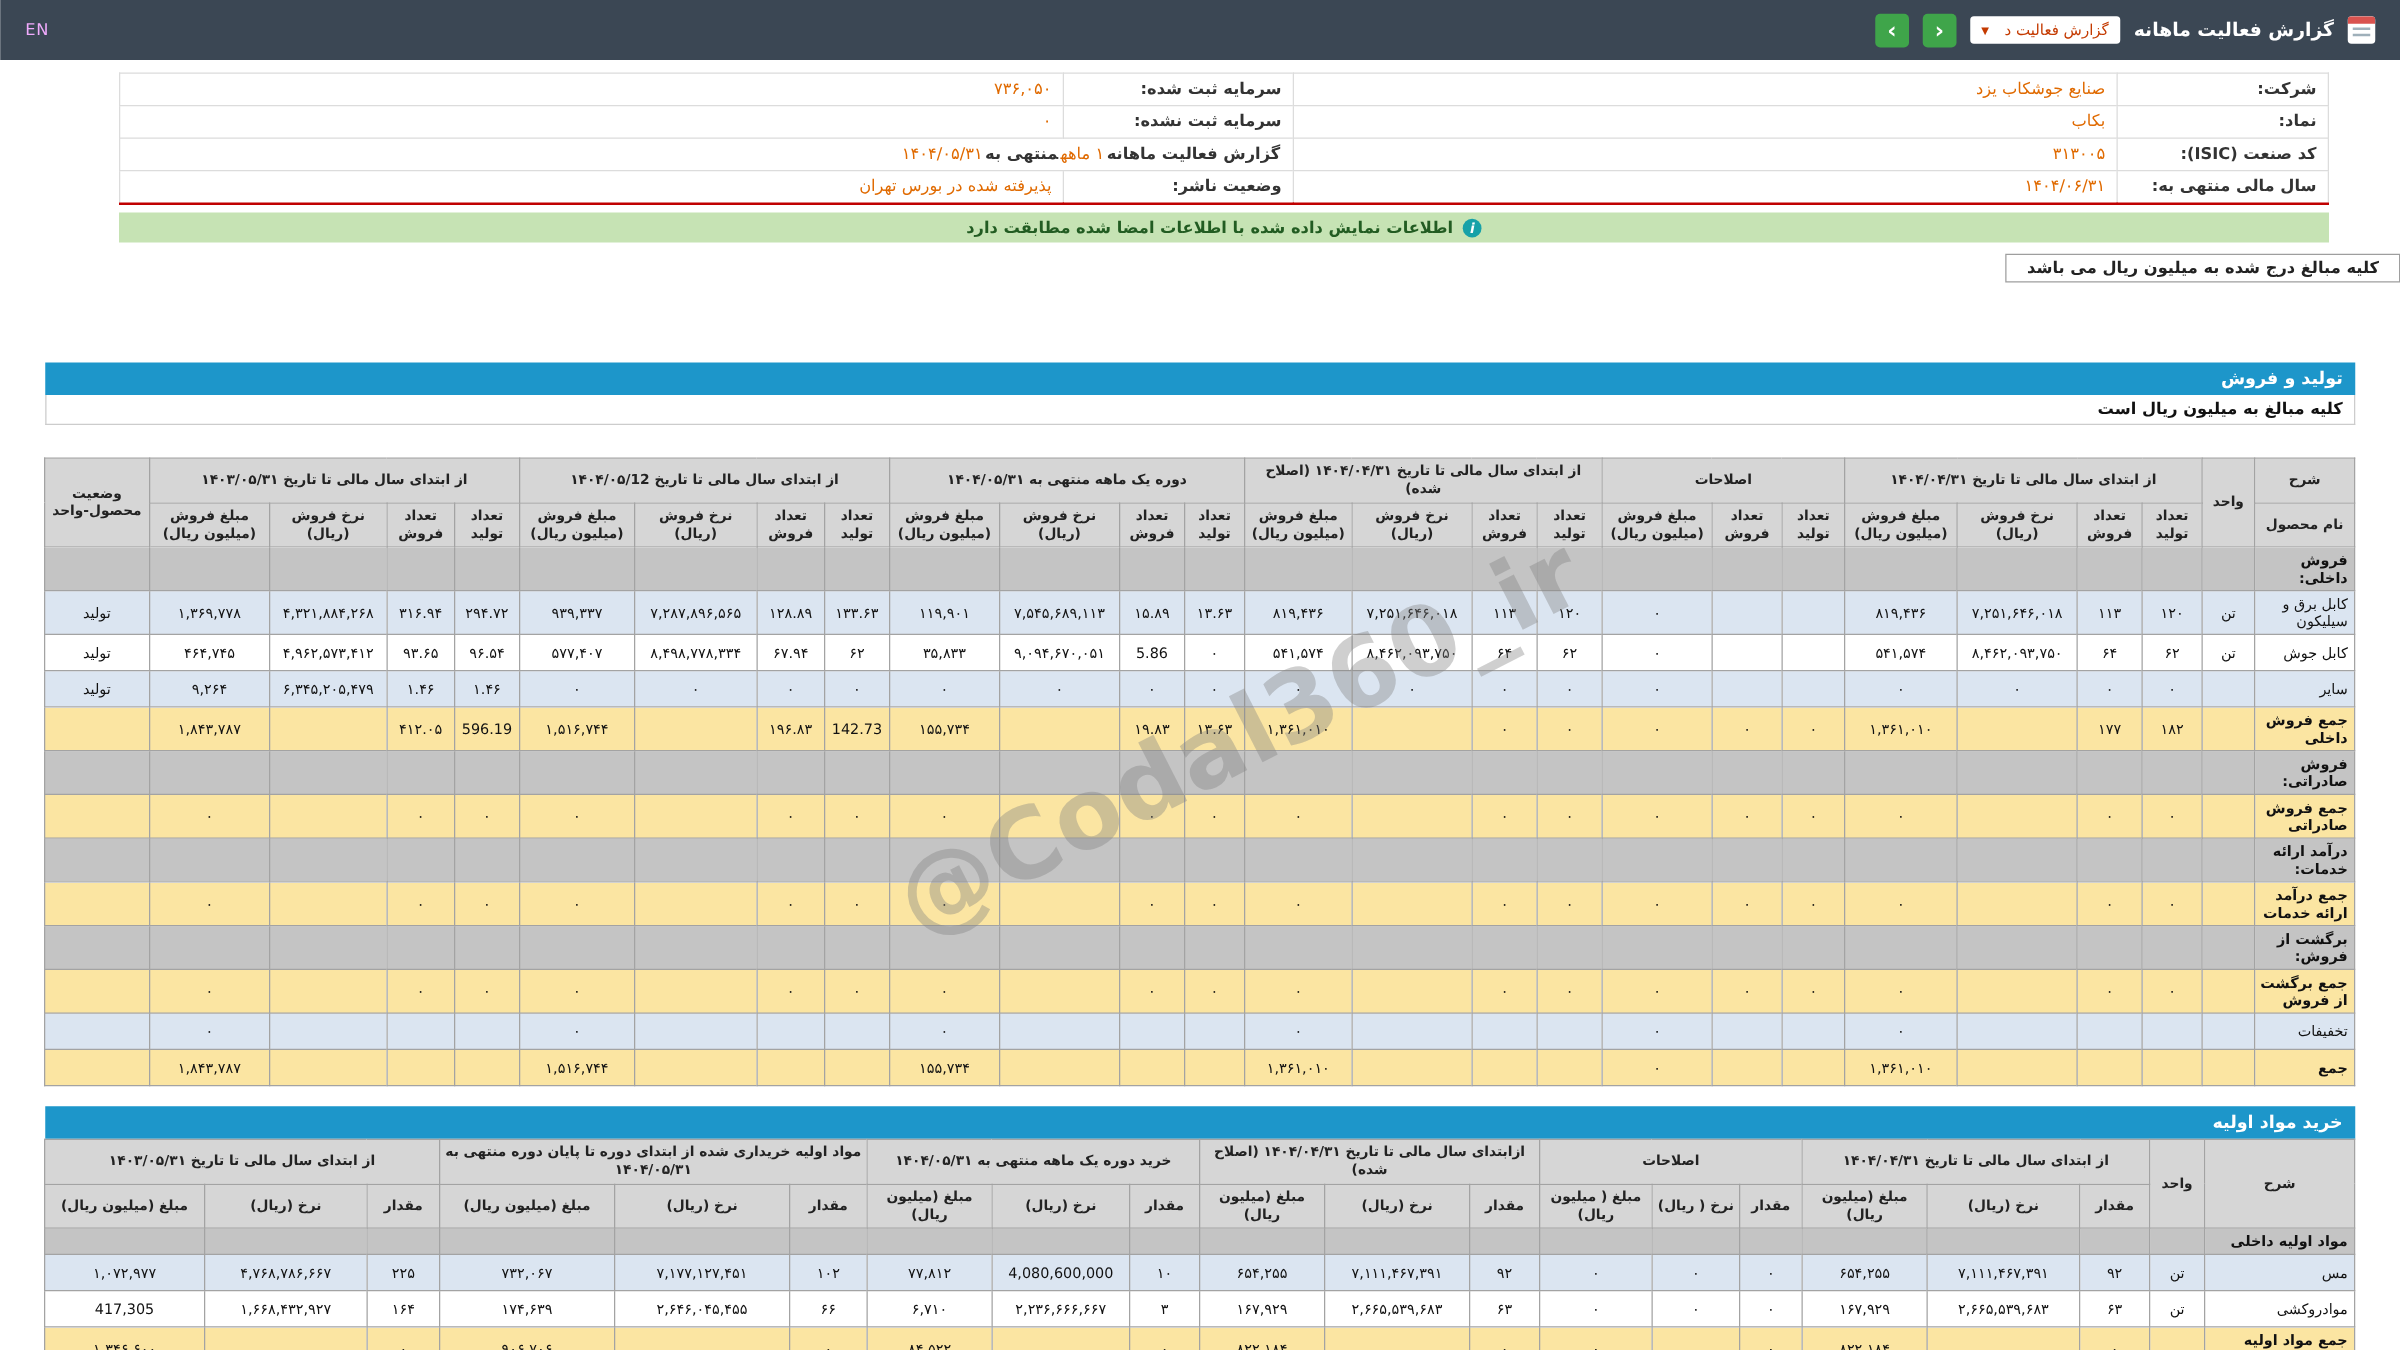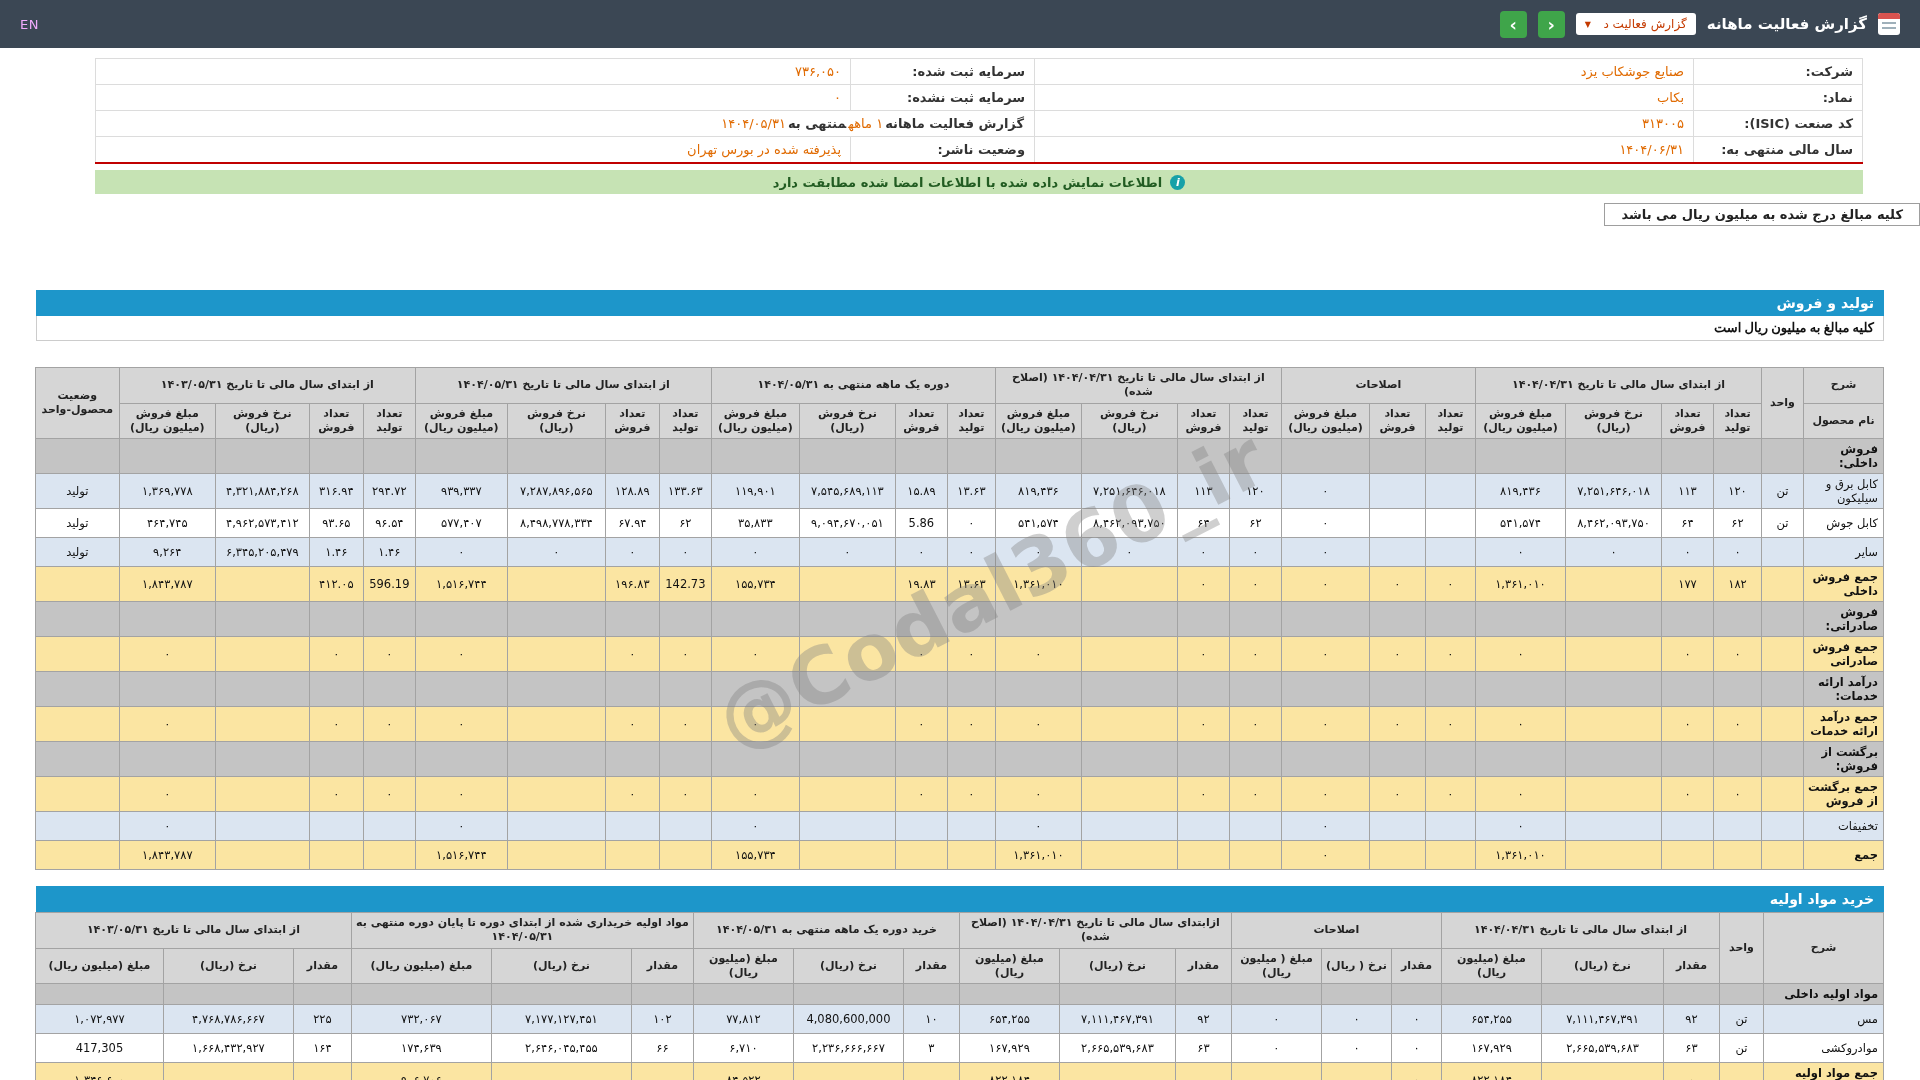--- a/index.html
+++ b/index.html
@@ -37,21 +37,21 @@
   .info-ic{width:15px;height:15px;border-radius:50%;background:#16a1a8;color:#fff;font-size:11px;
            font-weight:bold;display:flex;align-items:center;justify-content:center;font-style:italic;flex:0 0 15px;}
   .notewrap{display:flex;margin-top:9px;}
   .notebox{margin-left:95px;border:1px solid #9e9e9e;background:#fff;padding:3px 16px;
            font-size:13px;font-weight:bold;color:#222;white-space:nowrap;}
 
   
   .secbar{margin:64px 36px 0;background:#1d96ca;color:#fff;font-weight:bold;font-size:14px;padding:5px 10px;}
   .secbar.two{margin-top:16px;}
   .secnote{margin:0 36px;border:1px solid #ccc;border-top:none;padding:4px 9px;font-size:13px;
-           font-weight:bold;background:#fff;color:#111;font-family:Liberation Serif, serif;}
+           font-weight:bold;background:#fff;color:#111;}
 
   
   .dtable{width:1848px;margin:26px 36px 0;border-collapse:collapse;table-layout:fixed;}
   .dtable.mat{margin-top:0;}
   .dtable th,.dtable td{border:1px solid #a3a3a3;text-align:center;padding:3px 2px;overflow:hidden;}
   .dtable th{background:#d6d6d6;font-size:11px;font-weight:bold;line-height:1.3;color:#222;}
   .dtable td{font-size:11.5px;height:22px;color:#111;}
   .dtable td.name{text-align:right;padding-right:5px;}
   tr.section td{background:#c4c4c4;height:13px;font-weight:bold;}
   tr.blue td{background:#dbe5f1;}
@@ -155,21 +155,21 @@
       <col style="width: 84px;">
     </colgroup>
     <thead>
       <tr>
         <th>شرح</th>
         <th rowspan="2">واحد</th>
         <th colspan="4">از ابتدای سال مالی تا تاریخ ۱۴۰۴/۰۴/۳۱</th>
         <th colspan="3">اصلاحات</th>
         <th colspan="4">از ابتدای سال مالی تا تاریخ ۱۴۰۴/۰۴/۳۱ (اصلاح شده)</th>
         <th colspan="4">دوره یک ماهه منتهی به ۱۴۰۴/۰۵/۳۱</th>
-        <th colspan="4">از ابتدای سال مالی تا تاریخ ۱۴۰۴/۰۵/۳۱</th>
+        <th colspan="4">از ابتدای سال مالی تا تاریخ ۱۴۰۴/۰۵/12</th>
         <th colspan="4">از ابتدای سال مالی تا تاریخ ۱۴۰۳/۰۵/۳۱</th>
         <th rowspan="2">وضعیت محصول-واحد</th>
       </tr>
       <tr>
         <th>نام محصول</th>
         <th>تعداد تولید</th>
         <th>تعداد فروش</th>
         <th>نرخ فروش (ریال)</th>
         <th>مبلغ فروش (میلیون ریال)</th>
         <th>تعداد تولید</th>

